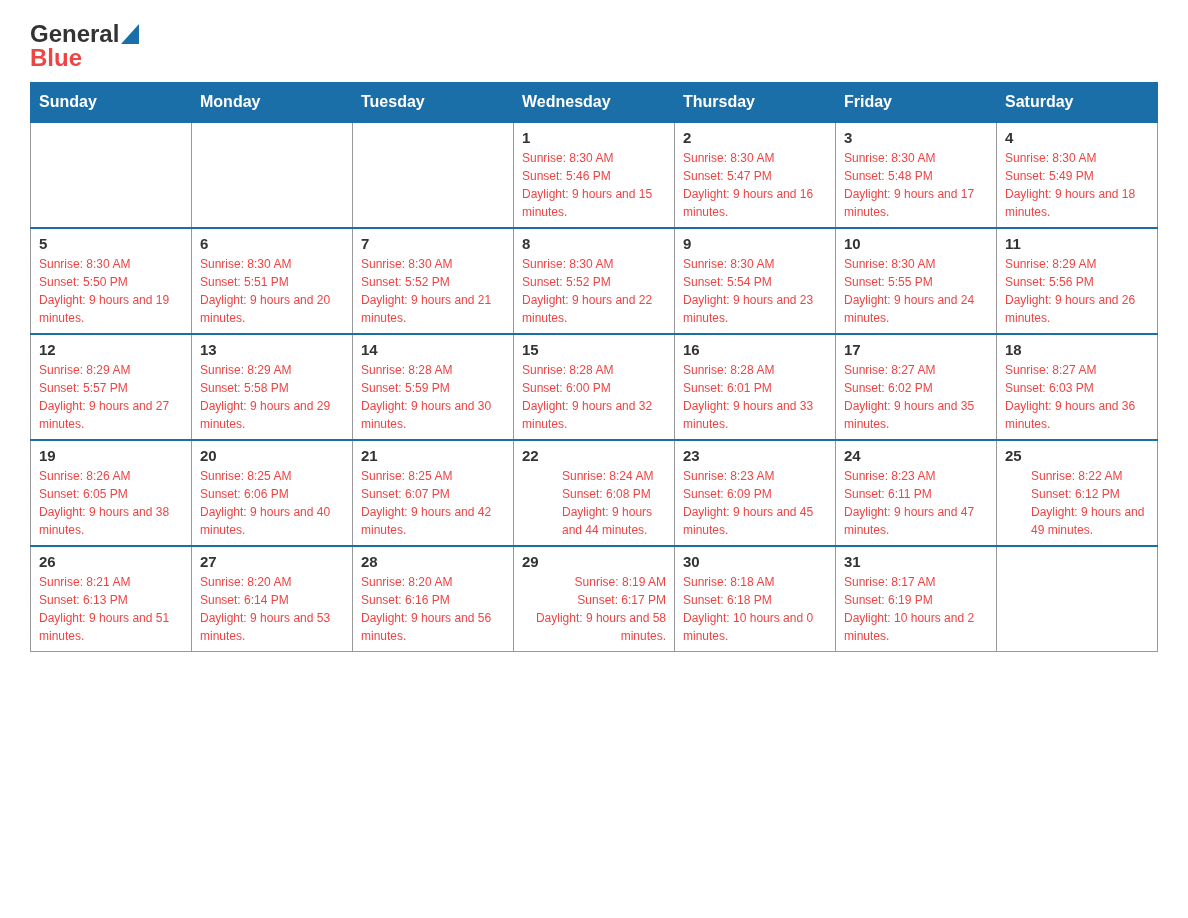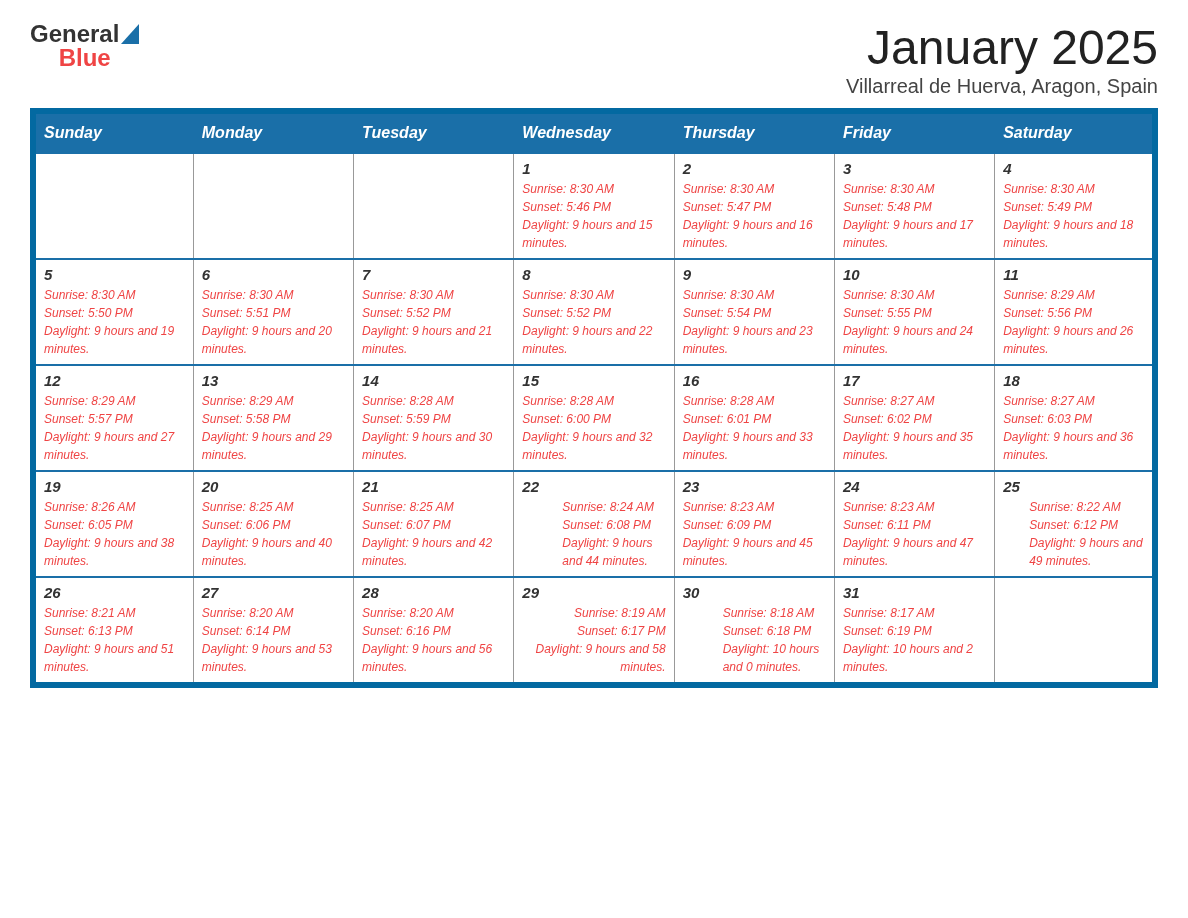--- a/index.html
+++ b/index.html
@@ -30,22 +30,21 @@
       color: #222;
     }
     .title-block h2 {
       font-size: 20px;
       font-weight: normal;
       color: #444;
     }
     .calendar {
       width: 100%;
       border-collapse: collapse;
-      border: 6px solid #0369a1;
-      font-style: italic;
+      border: 1px solid #0369a1;
     }
     .calendar thead tr th {
       background-color: #1a6fa8;
       color: #fff;
       padding: 10px 8px;
       font-size: 16px;
       font-weight: bold;
       text-align: left;
       border: 1px solid #1a6fa8;
     }
@@ -73,33 +72,29 @@
     }
     .empty-cell {
       background: #fff;
     }
   </style>
 </head>
 <body>
 
 <div class="header">
   <div class="logo">
-    <div style="display:flex;flex-direction:column;align-items:center;">
+    <div style="display:flex;flex-direction:column;align-items:flex-start;">
       <span style="display:flex;align-items:center;gap:2px;">
         <span style="font-size:24px;font-weight:bold;color:#333;font-family:Arial;">General</span>
         <svg width="18" height="20" viewBox="0 0 18 20">
           <polygon points="0,20 18,0 18,20" fill="#1a6fa8"></polygon>
         </svg>
       </span>
       <span style="font-size:24px;font-weight:bold;color:#ef4444;font-family:Arial;margin-top:-4px;">Blue</span>
     </div>
-  </div>
-  <div class="title-block">
-    <h1>January 2025</h1>
-    <h2>Villarreal de Huerva, Aragon, Spain</h2>
   </div>
 </div>
 
 <table class="calendar">
   <thead>
     <tr>
     <th>Sunday</th>
         <th>Monday</th>
         <th>Tuesday</th>
         <th>Wednesday</th>
@@ -290,21 +285,21 @@
 Daylight: 9 hours and 56 minutes.</div>
         </td>
         <td>
           <div class="day-number">29</div>
           <div class="day-info" style="white-space: pre-line; text-align: right;">Sunrise: 8:19 AM
 Sunset: 6:17 PM
 Daylight: 9 hours and 58 minutes.</div>
         </td>
         <td>
           <div class="day-number">30</div>
-          <div class="day-info" style="white-space: pre-line; margin-left: 40px;">Sunrise: 8:18 AM
+          <div class="day-info" style="white-space: pre-line;">Sunrise: 8:18 AM
 Sunset: 6:18 PM
 Daylight: 10 hours and 0 minutes.</div>
         </td>
         <td>
           <div class="day-number">31</div>
           <div class="day-info" style="white-space: pre-line;">Sunrise: 8:17 AM
 Sunset: 6:19 PM
 Daylight: 10 hours and 2 minutes.</div>
         </td>
         <td class="empty-cell"></td>

